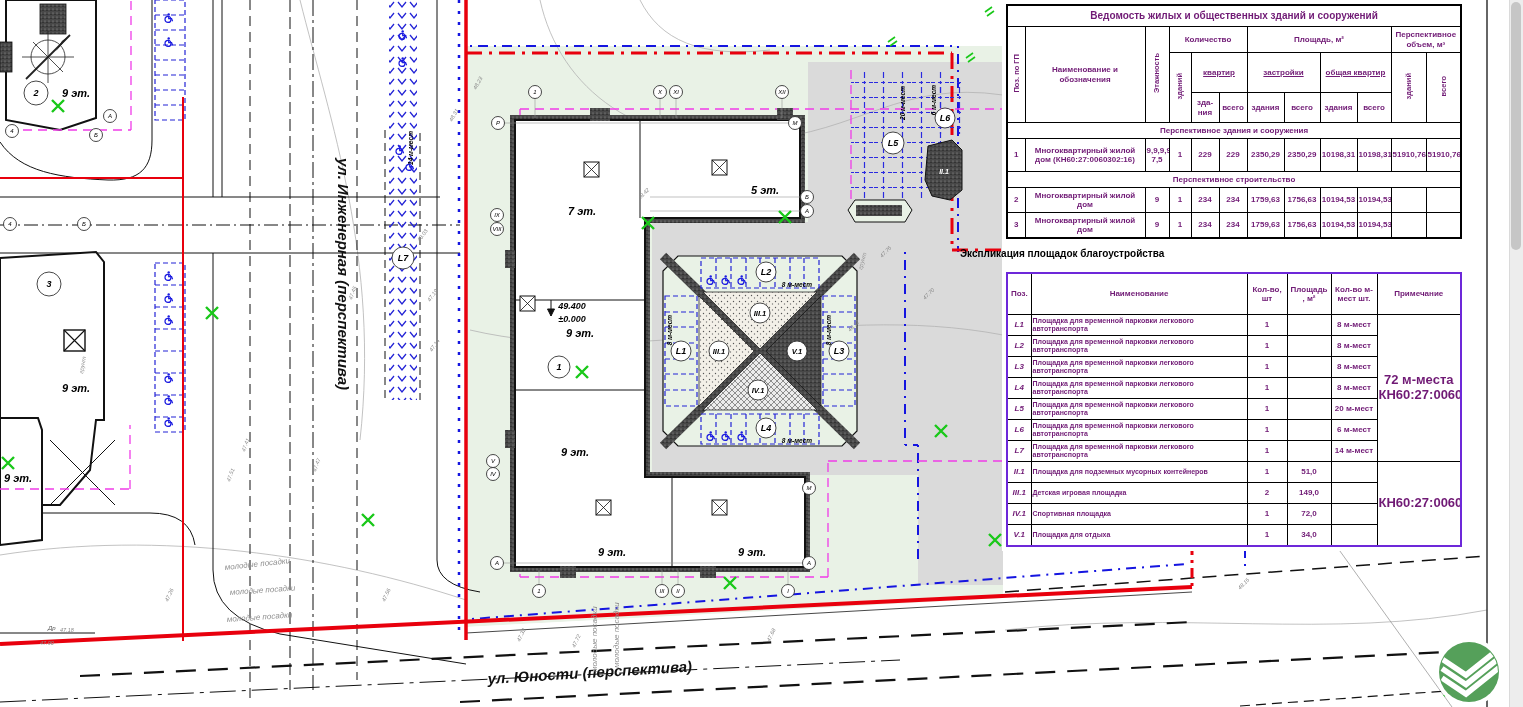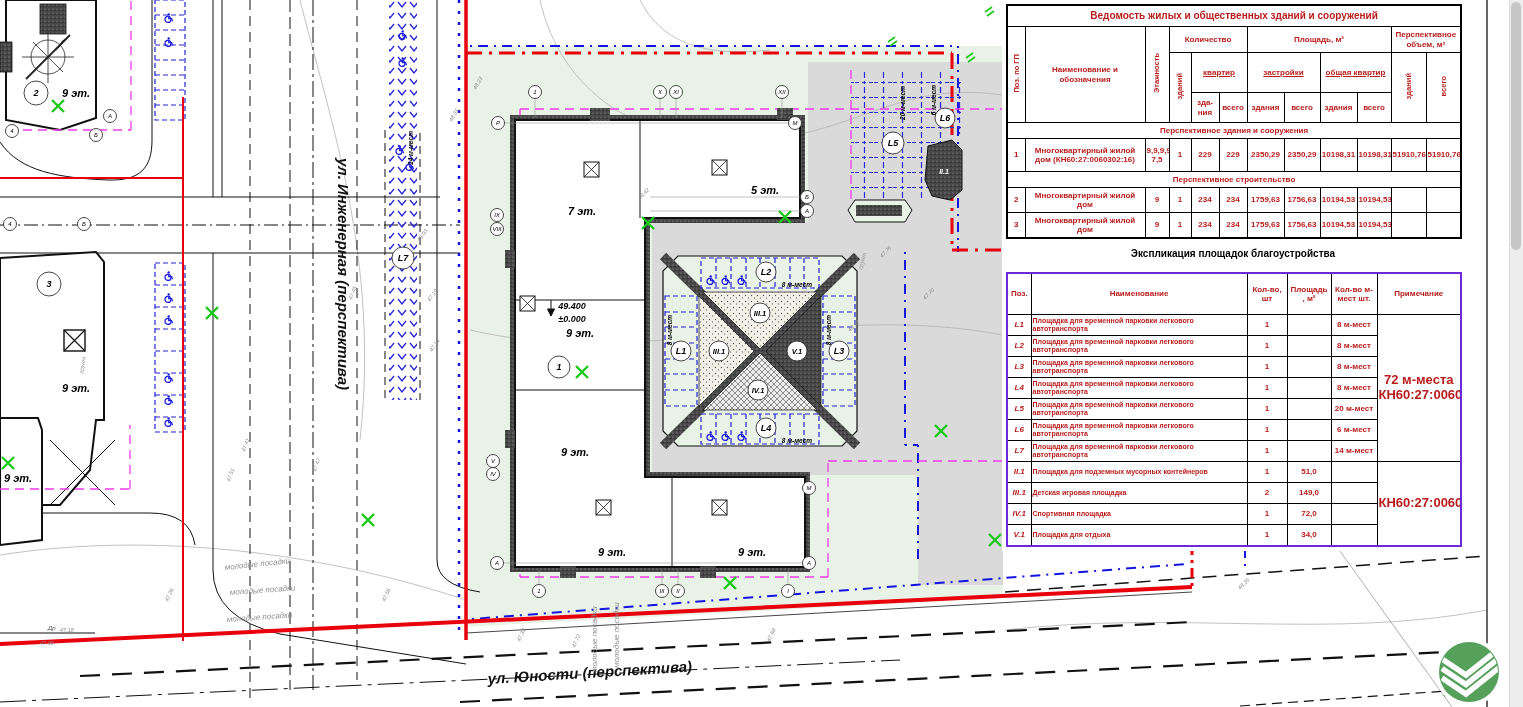--- a/index.html
+++ b/index.html
@@ -3,35 +3,35 @@
 <meta charset="utf-8">
 <style>
   html,body{margin:0;padding:0;background:#fff;}
   .stage{position:relative;width:1523px;height:707px;overflow:hidden;background:#fff;
          font-family:"Liberation Sans",sans-serif;}
   .stage svg text{font-family:"Liberation Sans",sans-serif;}
   .map{position:absolute;left:0;top:0;}
   
   .panel{position:absolute;left:1002px;top:0;width:462px;height:551px;background:#fff;}
   .tbl{position:absolute;border-collapse:collapse;background:#fff;table-layout:fixed;
-       font-weight:bold;color:#b91c1c;}
+       font-weight:bold;color:#701a75;}
   .tbl td{border:1px solid #000;text-align:center;vertical-align:middle;padding:0 1px;
           font-size:8px;line-height:1.15;overflow:hidden;}
   .t1{left:1006px;top:4px;width:454px;border:2px solid #000;}
   .t1 .title{height:20px;font-size:10px;}
   .t1 .grp{height:26px;font-size:8.5px;}
   .t1 .mid{height:40px;text-decoration:underline;}
   .t1 .sub{height:30px;}
   .t1 .sec{height:15px;font-size:8px;}
   .t1 .r1 td{height:32px;font-size:8px;}
   .t1 .r2 td{height:24px;font-size:8px;}
   .t1 .namec{text-align:center;font-size:7.4px;}
   .rot{writing-mode:vertical-rl;transform:rotate(180deg);display:inline-block;
        font-size:7.5px;line-height:1;}
-  .t2title{position:absolute;left:1006px;top:248px;width:454px;text-align:center;
+  .t2title{position:absolute;left:960px;top:248px;width:454px;text-align:left;
            font-weight:bold;font-size:10px;}
   .t2{left:1006px;top:272px;width:454px;border:2px solid #6d28d9;}
   .t2 .head td{height:40px;font-size:8px;}
   .t2 tr.dr td{height:20px;}
   .t2 .namec{text-align:left;font-size:7px;font-weight:bold;}
   .t2 .posc{font-style:italic;font-size:8px;}
   .t2 .notec{font-size:13px;}
   
   .sb-track{position:absolute;left:1509px;top:0;width:14px;height:707px;background:#ededed;
             border-left:1px solid #dadada;}

